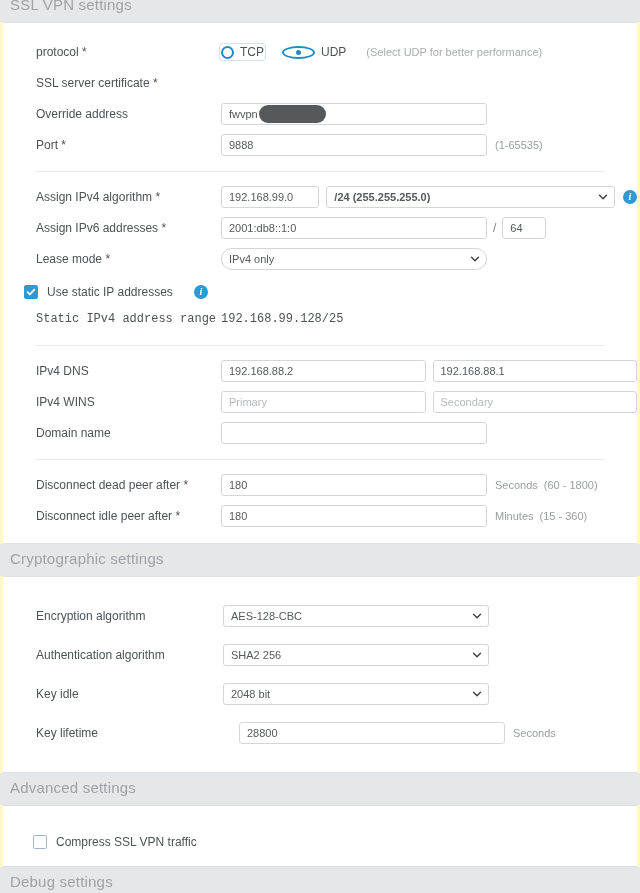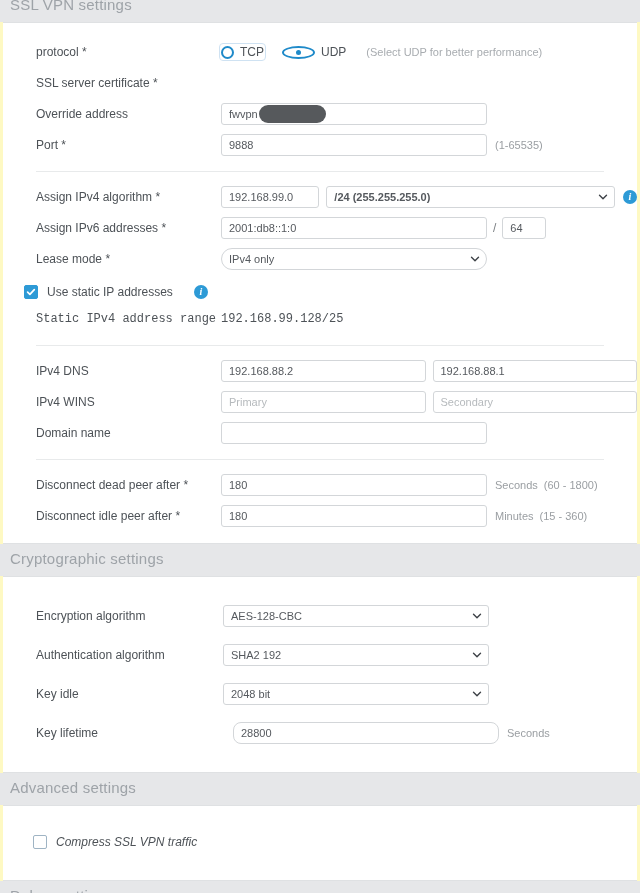--- a/index.html
+++ b/index.html
@@ -425,21 +425,21 @@
                 </svg>
             </span>
           </span>
         </div>
       </div>
 
       <div class="row" style="min-height:34px;">
         <div class="label">Authentication algorithm</div>
         <div class="field">
           <span class="sel w-crypto" style="margin-left:2px;">
-            <span>SHA2 192</span>
+            <span>SHA2 256</span>
             <span class="chev">
               <svg width="10" height="10" viewBox="0 0 10 10">
                   <path d="M1.5 3.3 L5 6.8 L8.5 3.3" fill="none" stroke="#3c4146" stroke-width="1.4" stroke-linecap="round" stroke-linejoin="round"></path>
                 </svg>
             </span>
           </span>
         </div>
       </div>
 
       <div class="row" style="min-height:34px;">
@@ -449,39 +449,39 @@
             <span>2048 bit</span>
             <span class="chev">
               <svg width="10" height="10" viewBox="0 0 10 10">
                   <path d="M1.5 3.3 L5 6.8 L8.5 3.3" fill="none" stroke="#3c4146" stroke-width="1.4" stroke-linecap="round" stroke-linejoin="round"></path>
                 </svg>
             </span>
           </span>
         </div>
       </div>
 
-      <div class="row" style="min-height:34px;gap:10px;">
+      <div class="row" style="min-height:34px;">
         <div class="label">Key lifetime</div>
         <div class="field">
-          <span class="inp w-keylife" style="margin-left:2px;border-radius:8px;">
+          <span class="inp w-keylife" style="margin-left:18px;">
             <span>28800</span>
           </span>
           <span class="suffix">Seconds</span>
         </div>
       </div>
 
     </div>
   </div>
 
   <div class="section-head">
     <span>Advanced settings</span>
   </div>
 
   <div class="panel">
-    <div class="panel-inner" style="padding:24px 0 26px 0;font-style:italic;">
+    <div class="panel-inner" style="padding:24px 0 12px 0;">
       <div class="cbrow" style="padding-left:30px;">
         <span class="cb"></span>
         <span class="cb-label">Compress SSL VPN traffic</span>
       </div>
     </div>
   </div>
 
   <div class="section-head">
     <span>Debug settings</span>
   </div>

